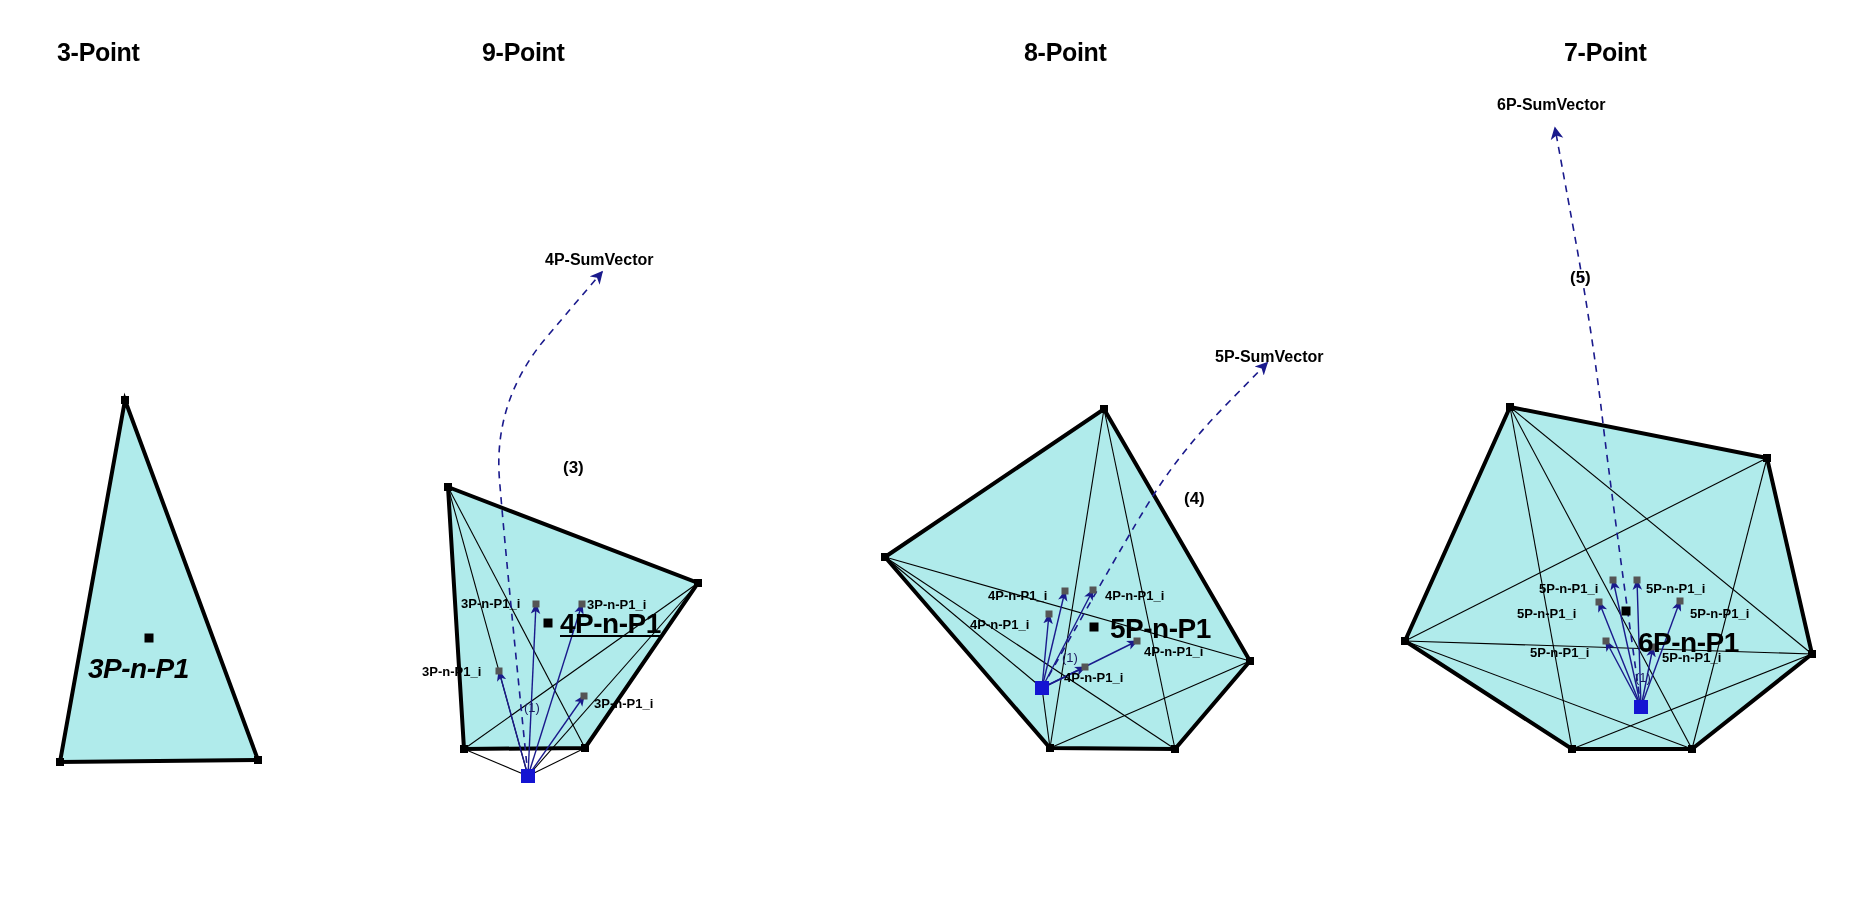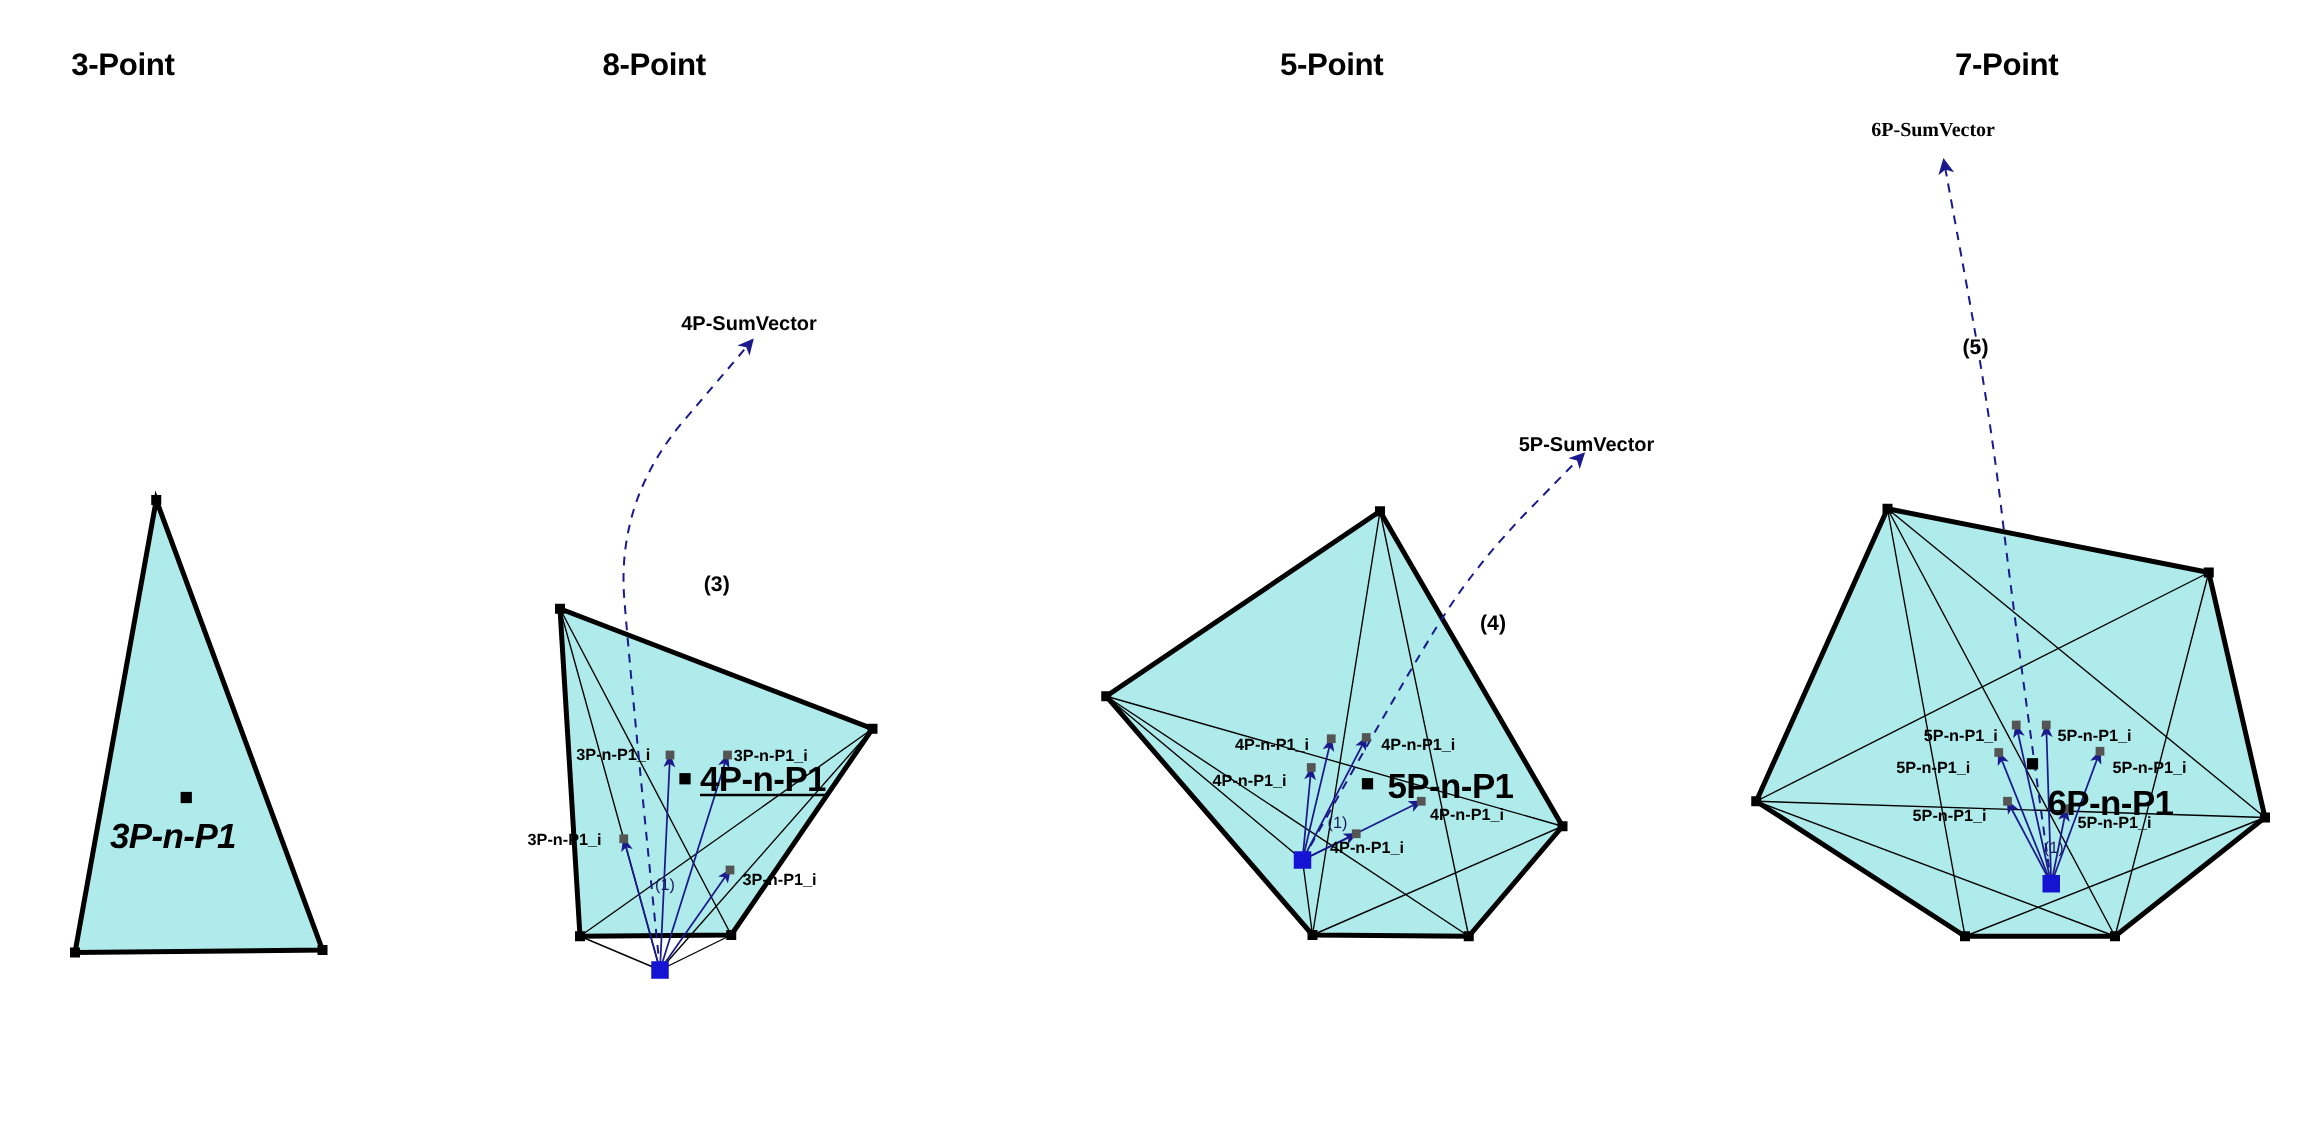--- a/index.html
+++ b/index.html
@@ -222,45 +222,45 @@
           <rect x="1637.5" y="643.5" width="7" height="7" class="mid-sq"></rect>
           <rect x="1609.5" y="606.5" width="9" height="9" class="node-sq"></rect>
           <rect x="1622" y="700" width="14" height="14" class="origin-sq"></rect>
         </g>
       </g>
   </svg>
 
   <div id="labels-root">
       <div class="panel-title" style="left: 45px; top: 38px;">3-Point</div>
       <div class="centroid-label" style="left: 76px; top: 653px; font-style: italic;">3P-n-P1</div>
-      <div class="panel-title" style="left: 470px; top: 38px;">8-Point</div>
+      <div class="panel-title" style="left: 470px; top: 38px;">9-Point</div>
       <div class="centroid-label" style="left: 548px; top: 608px; text-decoration: underline;">4P-n-P1</div>
       <div class="sub-label" style="left: 449px; top: 596px;">3P-n-P1_i</div>
       <div class="sub-label" style="left: 575px; top: 597px;">3P-n-P1_i</div>
       <div class="sub-label" style="left: 410px; top: 664px;">3P-n-P1_i</div>
       <div class="sub-label" style="left: 582px; top: 696px;">3P-n-P1_i</div>
       <div class="origin-tag" style="left: 512px; top: 700px;">(1)</div>
       <div class="sum-label" style="left: 533px; top: 251px;">4P-SumVector</div>
       <div class="step-label" style="left: 551px; top: 458px;">(3)</div>
-      <div class="panel-title" style="left: 1012px; top: 38px;">5-Point</div>
+      <div class="panel-title" style="left: 1012px; top: 38px;">8-Point</div>
       <div class="centroid-label" style="left: 1098px; top: 613px;">5P-n-P1</div>
       <div class="sub-label" style="left: 976px; top: 588px;">4P-n-P1_i</div>
       <div class="sub-label" style="left: 1093px; top: 588px;">4P-n-P1_i</div>
       <div class="sub-label" style="left: 958px; top: 617px;">4P-n-P1_i</div>
       <div class="sub-label" style="left: 1132px; top: 644px;">4P-n-P1_i</div>
       <div class="sub-label" style="left: 1052px; top: 670px;">4P-n-P1_i</div>
       <div class="origin-tag" style="left: 1050px; top: 650px;">(1)</div>
       <div class="sum-label" style="left: 1203px; top: 348px;">5P-SumVector</div>
       <div class="step-label" style="left: 1172px; top: 489px;">(4)</div>
       <div class="panel-title" style="left: 1552px; top: 38px;">7-Point</div>
       <div class="centroid-label" style="left: 1626px; top: 627px; text-align: center;">6P-n-P1</div>
       <div class="sub-label" style="left: 1527px; top: 581px;">5P-n-P1_i</div>
       <div class="sub-label" style="left: 1634px; top: 581px;">5P-n-P1_i</div>
       <div class="sub-label" style="left: 1505px; top: 606px;">5P-n-P1_i</div>
       <div class="sub-label" style="left: 1678px; top: 606px;">5P-n-P1_i</div>
       <div class="sub-label" style="left: 1518px; top: 645px;">5P-n-P1_i</div>
       <div class="sub-label" style="left: 1650px; top: 650px;">5P-n-P1_i</div>
       <div class="origin-tag" style="left: 1623px; top: 670px;">(1)</div>
-      <div class="sum-label" style="left: 1485px; top: 96px; font-family: Liberation Serif, serif;">6P-SumVector</div>
+      <div class="sum-label" style="left: 1485px; top: 96px;">6P-SumVector</div>
       <div class="step-label" style="left: 1558px; top: 268px;">(5)</div>
     </div>
 
 </div>
 
 </body></html>

